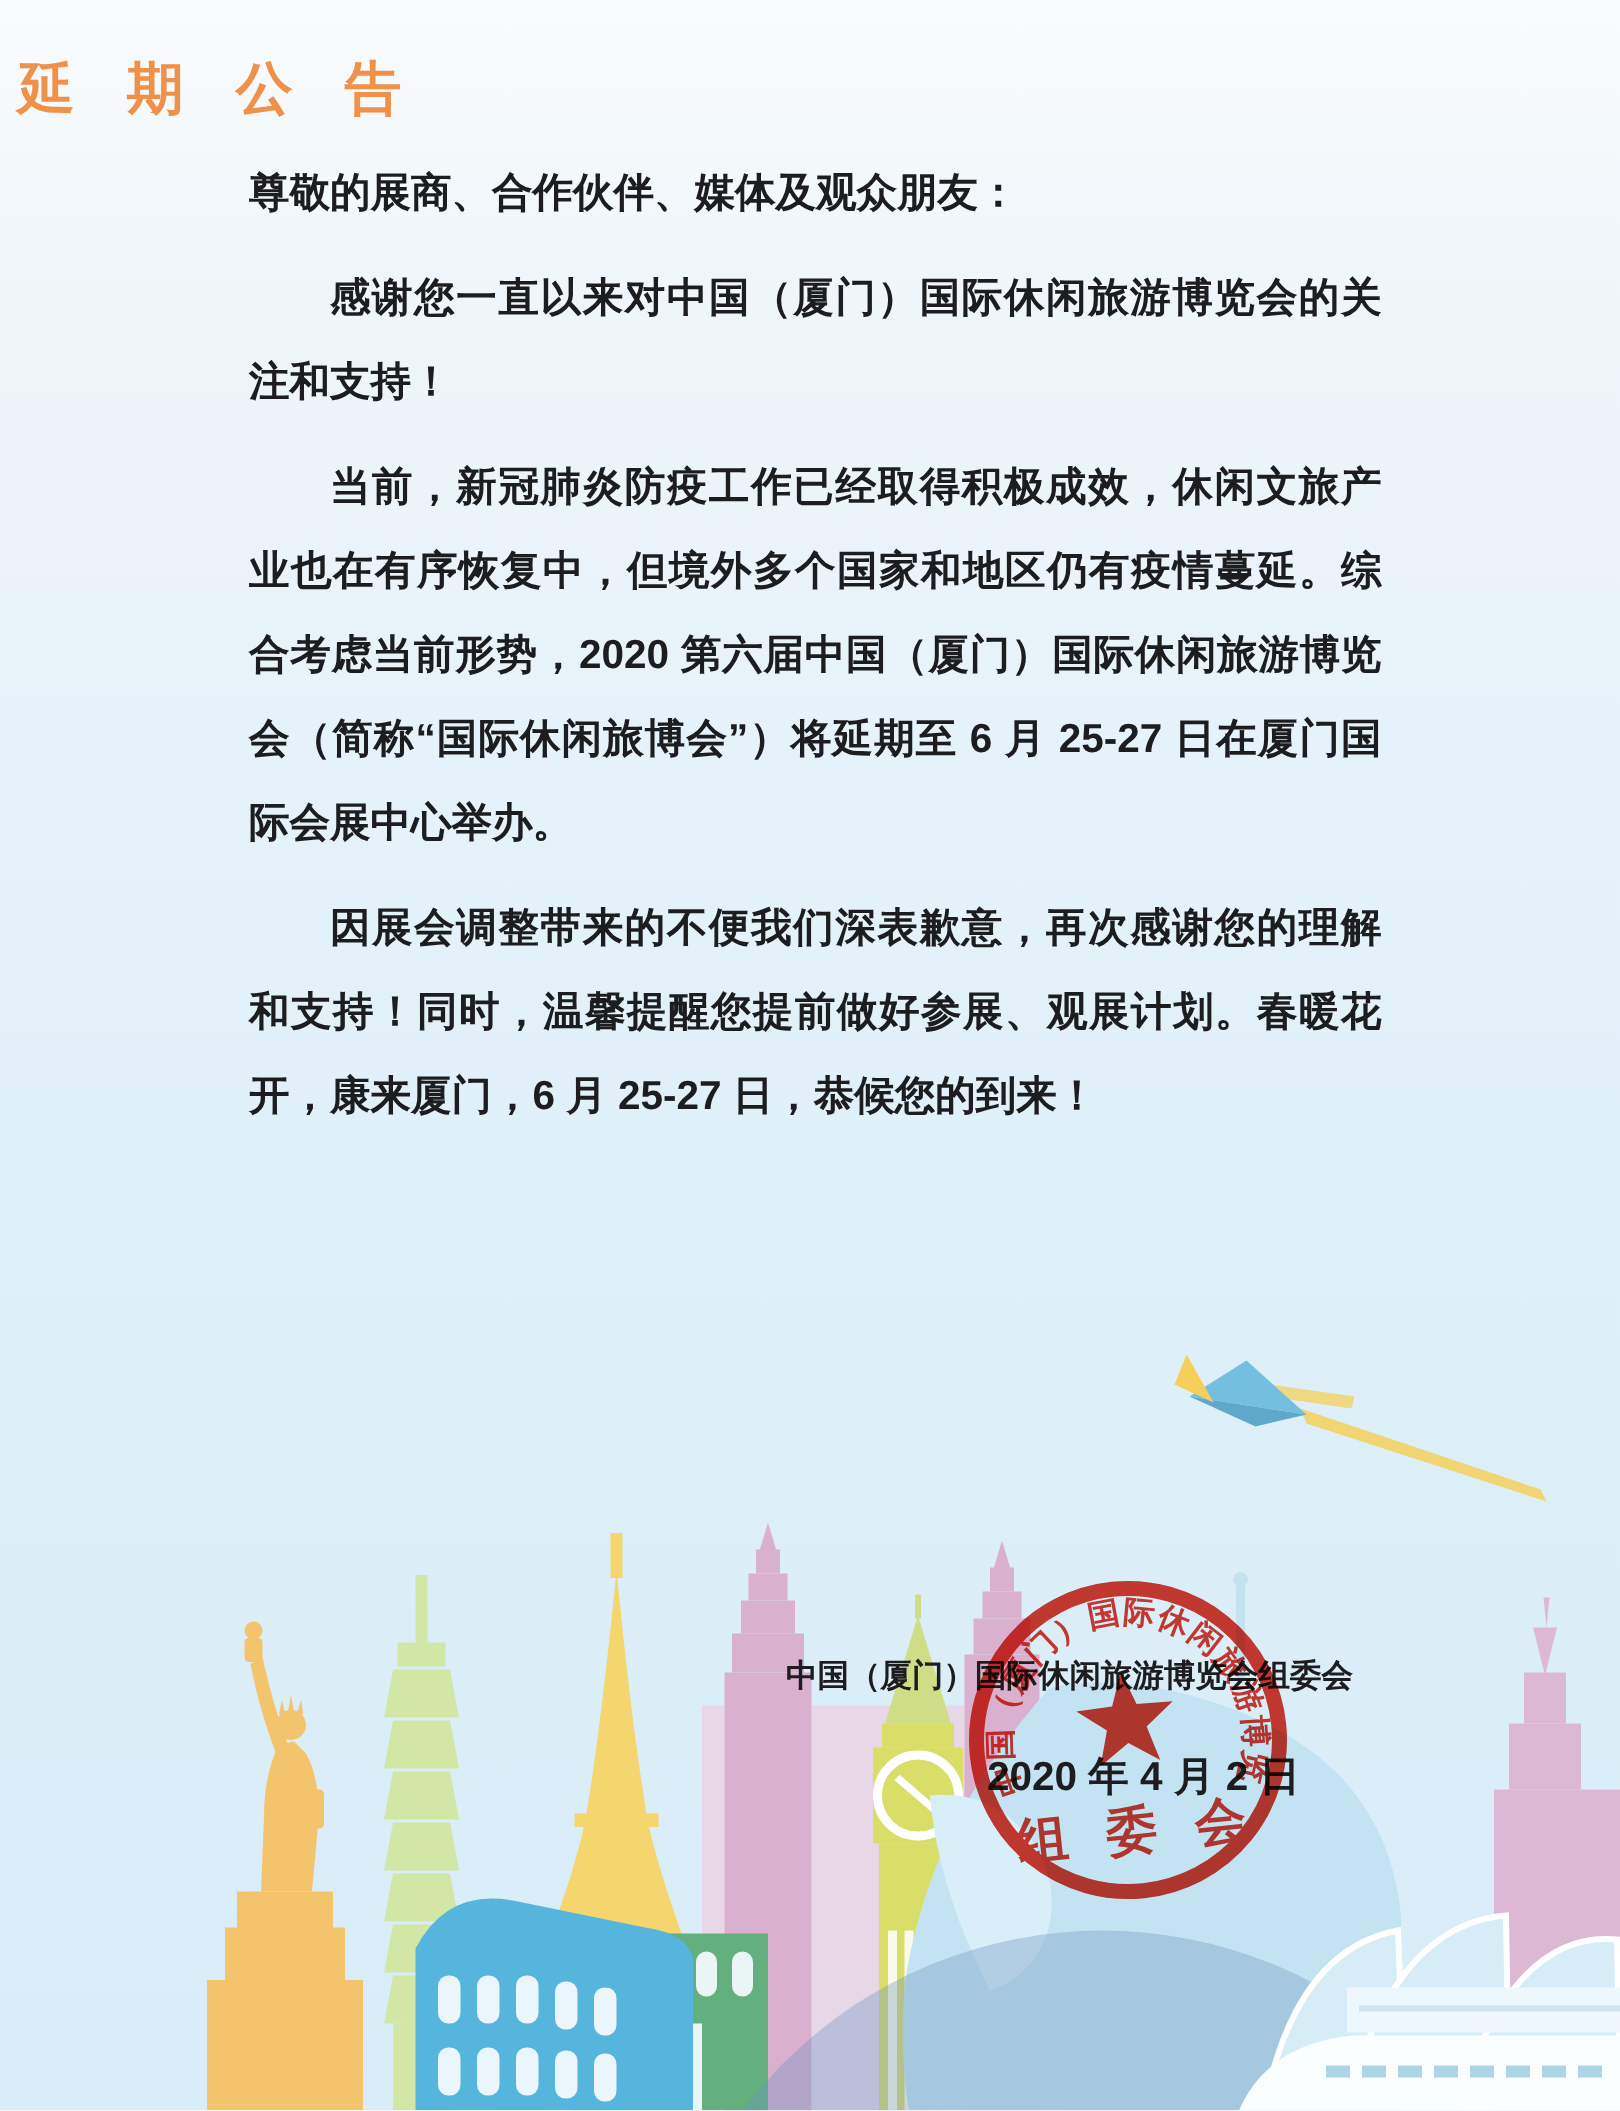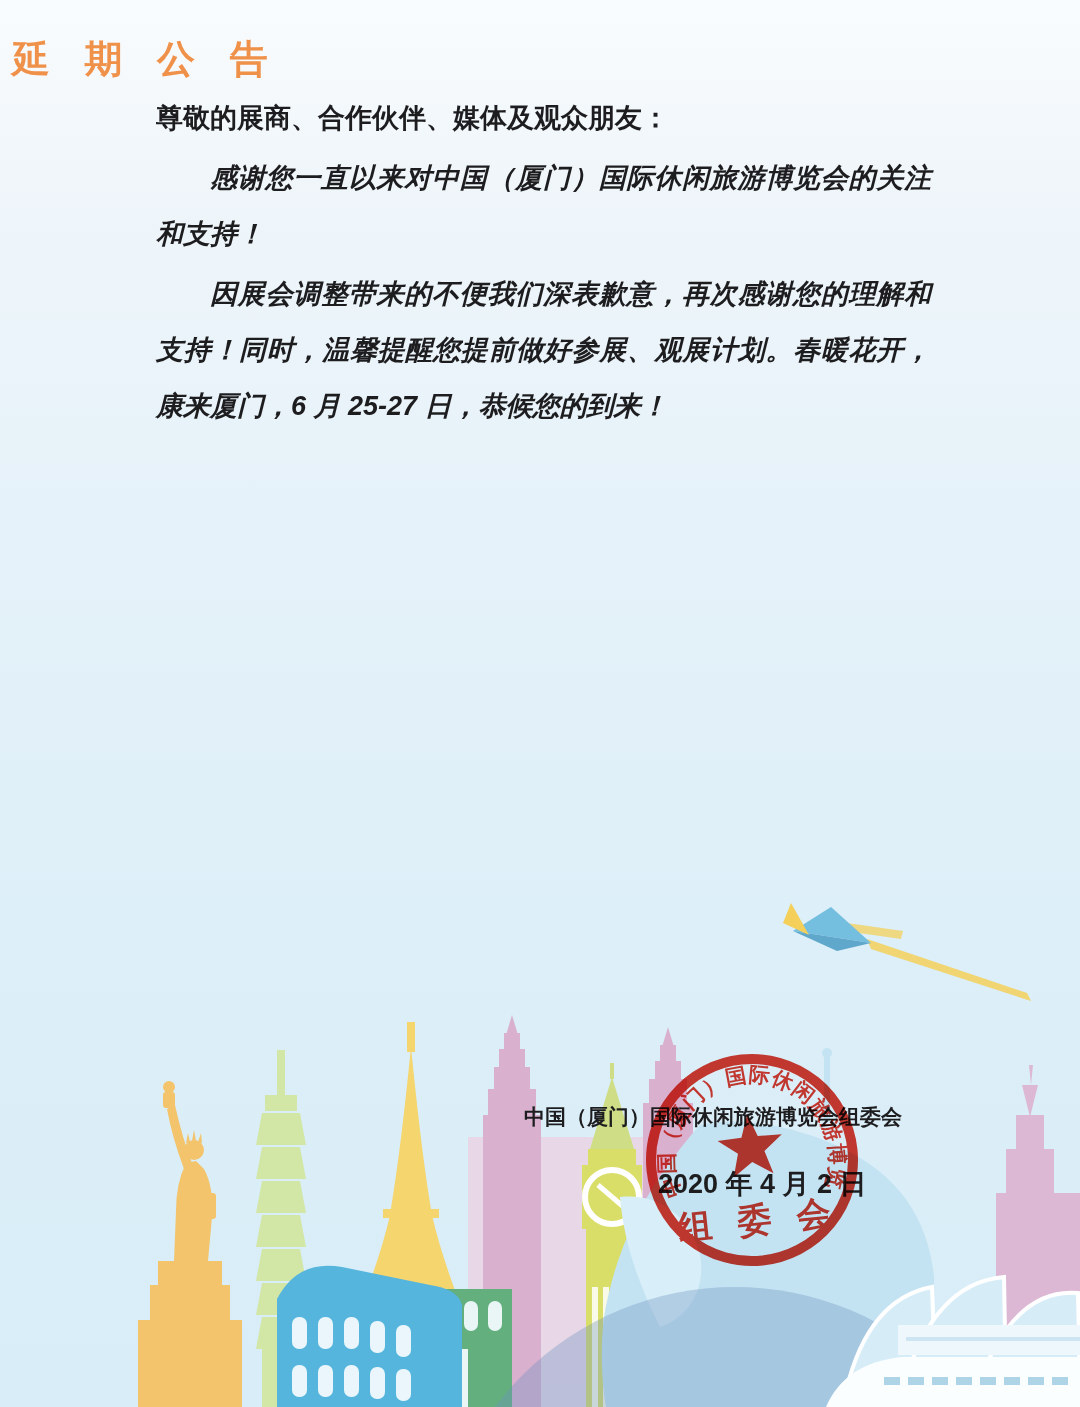--- a/index.html
+++ b/index.html
@@ -11,22 +11,22 @@
   .title{
     position:absolute; top:22px; left:0; width:1080px; margin:12px;
     text-align:left; font-size:38px; font-weight:bold;
     letter-spacing:12px; color:#f0914a;
   }
   .body-text{
     position:absolute; top:86px; left:152px; width:783px; z-index:2;
     font-size:27px; line-height:56px; color:#1d1d1f; font-weight:600;
     text-align:justify;
   }
-  .body-text p{margin:4px;}
-  .body-text p.para{text-indent:2em;font-style:italic;}
+  .body-text p{margin:14px;}
+  .body-text p.para{text-indent:2em;}
   .signature{
     position:absolute; top:1103px; left:524px; width:420px; z-index:2;
     font-size:21px; color:#1d1d1f; font-weight:600; white-space:nowrap;
   }
   .date{
     position:absolute; top:1166px; left:658px; z-index:2;
     font-size:27px; color:#1d1d1f; font-weight:600; white-space:nowrap;
   }
   .skyline{position:absolute; left:0; top:987px; width:1080px; height:420px; z-index:0;}
   .airplane{position:absolute; left:775px; top:893px; width:290px; height:125px; z-index:1;}
@@ -187,20 +187,21 @@
     <polygon points="92,46 252,100 256,108 96,56" fill="#f2d263" opacity="0.9"></polygon>
     <polygon points="58,28 128,38 126,46 56,36" fill="#f2d263" opacity="0.8"></polygon>
     <polygon points="18,38 96,50 56,14" fill="#74bee0"></polygon>
     <polygon points="18,38 96,50 62,58" fill="#5fa8cc"></polygon>
     <polygon points="8,30 34,42 16,10" fill="#f4cf5a"></polygon>
   </svg>
 
   <div class="body-text">
     <p class="salutation">尊敬的展商、合作伙伴、媒体及观众朋友：</p>
     <p class="para">感谢您一直以来对中国（厦门）国际休闲旅游博览会的关注和支持！</p>
+    <p class="para">当前，新冠肺炎防疫工作已经取得积极成效，休闲文旅产业也在有序恢复中，但境外多个国家和地区仍有疫情蔓延。综合考虑当前形势，2020 第六届中国（厦门）国际休闲旅游博览会（简称“国际休闲旅博会”）将延期至 6 月 25-27 日在厦门国际会展中心举办。</p>
     <p class="para">因展会调整带来的不便我们深表歉意，再次感谢您的理解和支持！同时，温馨提醒您提前做好参展、观展计划。春暖花开，康来厦门，6 月 25-27 日，恭候您的到来！</p>
   </div>
 
   <div class="signature">中国（厦门）国际休闲旅游博览会组委会</div>
   <div class="date">2020 年 4 月 2 日</div>
 
   <svg class="seal" viewBox="0 0 224 224" aria-hidden="true">
     <circle cx="112" cy="112" r="101" fill="none" stroke="#de2a1e" stroke-width="10"></circle>
     <defs>
       <path id="sealArc" d="M 38.7 138.7 A 78 78 0 1 1 185.3 138.7" fill="none"></path>

